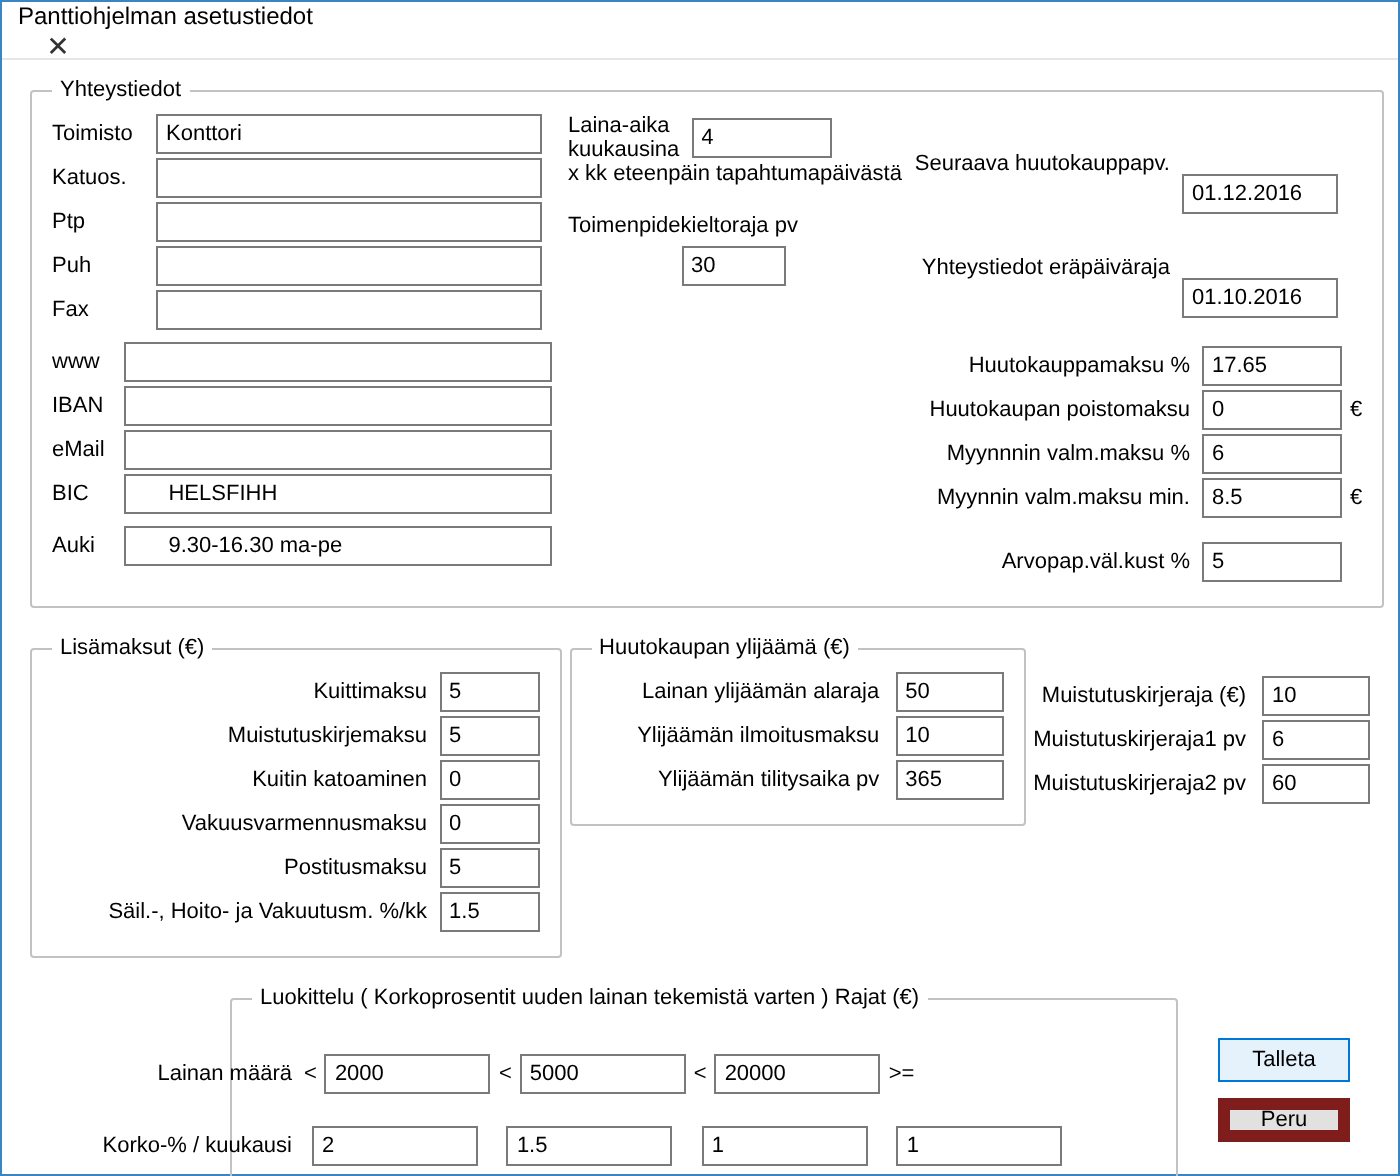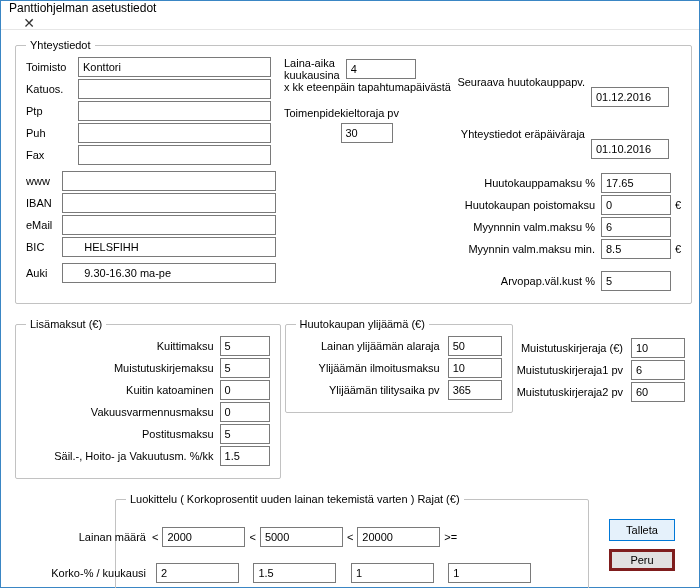--- a/index.html
+++ b/index.html
@@ -116,21 +116,21 @@
   .luokittelu input { width: 73px; margin: 0 4px; }
   .luokittelu .first-lbl { width: 120px; text-align: right; margin-right: 6px; }
 
   .btn {
     display:inline-flex;
     align-items:center;
     justify-content:center;
     height:22px;
     padding:0 18px;
     background:#e1e1e1;
-    border:3px solid #7f1d1d;
+    border:6px solid #7f1d1d;
     cursor:pointer;
     font: inherit;
   }
   .btn.primary {
     background:#e5f1fb;
     border:1px solid #0078d7;
     color:#000;
   }
   .btns {
     position:absolute;

